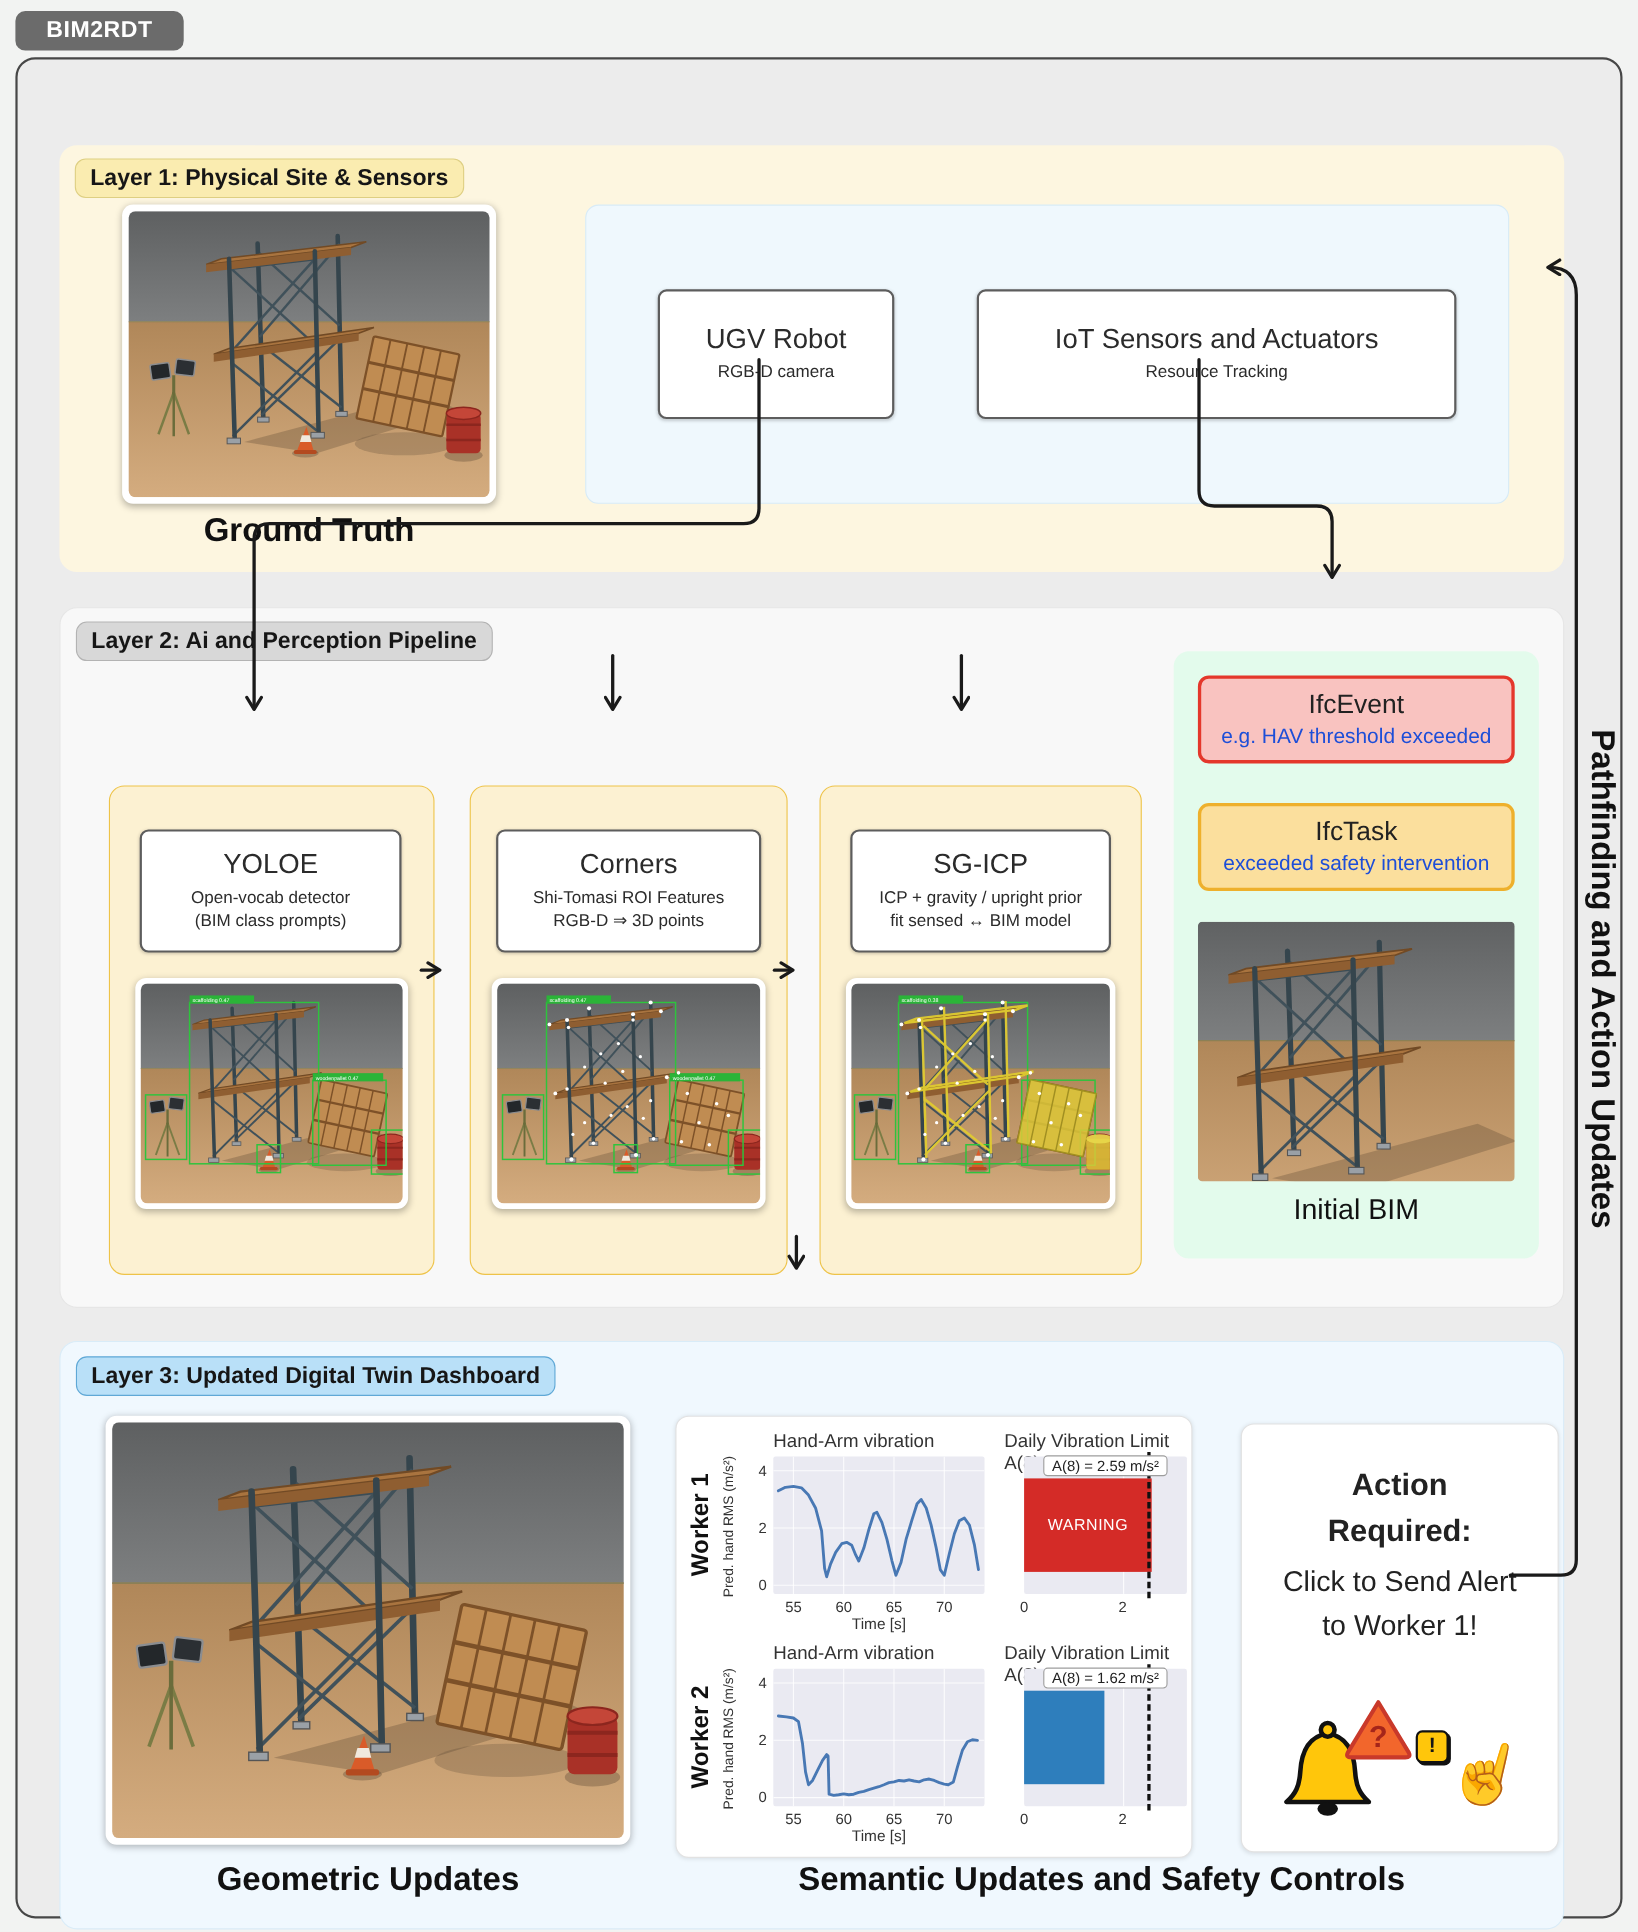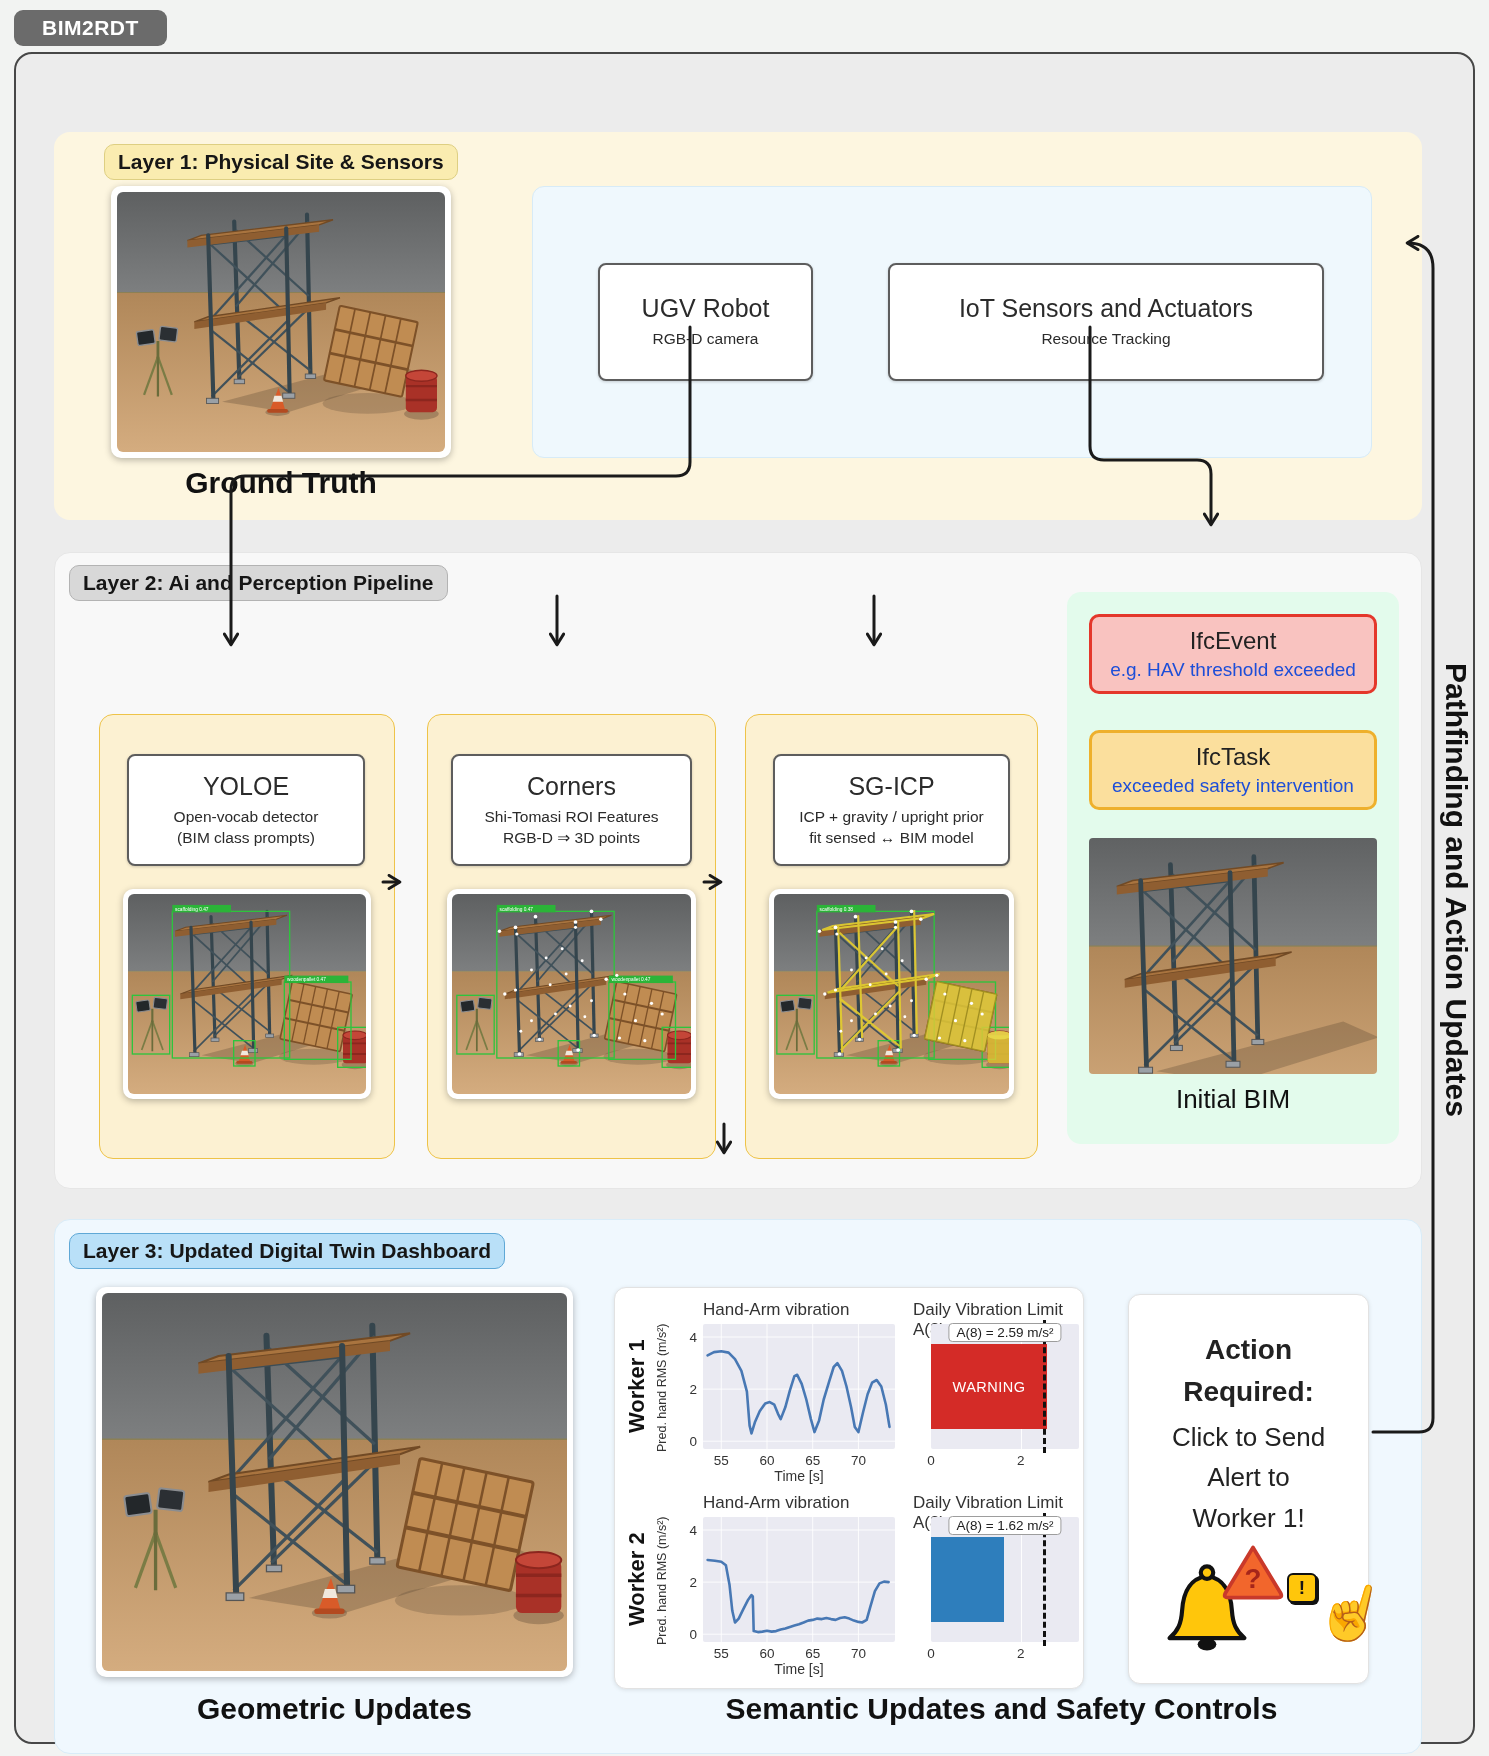--- a/index.html
+++ b/index.html
@@ -13,21 +13,21 @@
   
   .outer { position:absolute; left:14px; top:52px; width:1461px; height:1692px;
     border:2.5px solid #474747; border-radius:18px; background:#ececec; }
 
   .layer { position:absolute; border-radius:16px; }
   .layer1 { left:38px; top:78px; width:1368px; height:388px; background:#fdf6e0; }
   .layer2 { left:38px; top:498px; width:1368px; height:637px; background:#f8f8f8; border:1px solid #e6e6e6; }
   .layer3 { left:38px; top:1165px; width:1368px; height:535px; background:#f0f8fe; border:1px solid #d9ecf8; }
 
   .layer-badge { position:absolute; font-weight:bold; font-size:21px; padding:5px 13px; border-radius:10px; white-space:nowrap; }
-  .lb1 { left:14px; top:12px; background:#faecb0; border:1.5px solid #decf82;margin-left:36px; }
+  .lb1 { left:14px; top:12px; background:#faecb0; border:1.5px solid #decf82; }
   .lb2 { left:14px; top:12px; background:#d8d8d8; border:1.5px solid #b3b3b3; }
   .lb3 { left:14px; top:13px; background:#b9e0f8; border:1.5px solid #5fa8d6; }
 
   
   .node { position:absolute; background:#fff; border:2px solid #5d5d5d; border-radius:8px;
     display:flex; flex-direction:column; align-items:center; justify-content:center;
     box-shadow:0 1px 3px rgba(0,0,0,.18); text-align:center; padding:6px; }
   .node-title { font-size:25px; color:#2b2b2b; margin-bottom:6px; }
   .node-sub { font-size:15.5px; color:#2b2b2b; line-height:1.35; }
 
@@ -465,21 +465,21 @@
             </div>
           <div class="anno">A(8) = 1.62 m/s²</div>
           <div class="xticks-row" style="left:0;top:129px;width:100%">
               <div class="xt xtick" style="left: 0%;">0</div>
               <div class="xt xtick" style="left: 60.6061%;">2</div>
             </div>
         </div>
       </div>
     </div>
 
-    <div class="card action-card" style="left:1112px;top:1240px;width:241px;height:390px">
+    <div class="card action-card" style="left:1112px;top:1240px;width:289px;height:390px">
       <div class="action-head">Action Required:</div>
       <div class="action-body">Click to Send Alert to Worker 1!</div>
       <div class="icon-zone">
         <svg style="position:absolute;left:26px;top:14px" width="104" height="104" viewBox="0 0 100 100">
           <path d="M50 18 C33 21 27 34 26 52 C25.2 64 22 71 14 78 L86 78 C78 71 74.8 64 74 52 C73 34 67 21 50 18 Z" fill="#ffc60b" stroke="#111" stroke-width="4" stroke-linejoin="round"></path>
           <circle cx="50" cy="15" r="6" fill="#ffc60b" stroke="#111" stroke-width="4"></circle>
           <ellipse cx="50" cy="84" rx="9" ry="6" fill="#111"></ellipse>
         </svg>
         <svg style="position:absolute;left:92px;top:0px" width="64" height="58" viewBox="0 0 60 54">
           <path d="M30 4 L56 47 Q58 51 53 51 L7 51 Q2 51 4 47 Z" fill="#f2662c" stroke="#c9392a" stroke-width="3.5" stroke-linejoin="round"></path>

